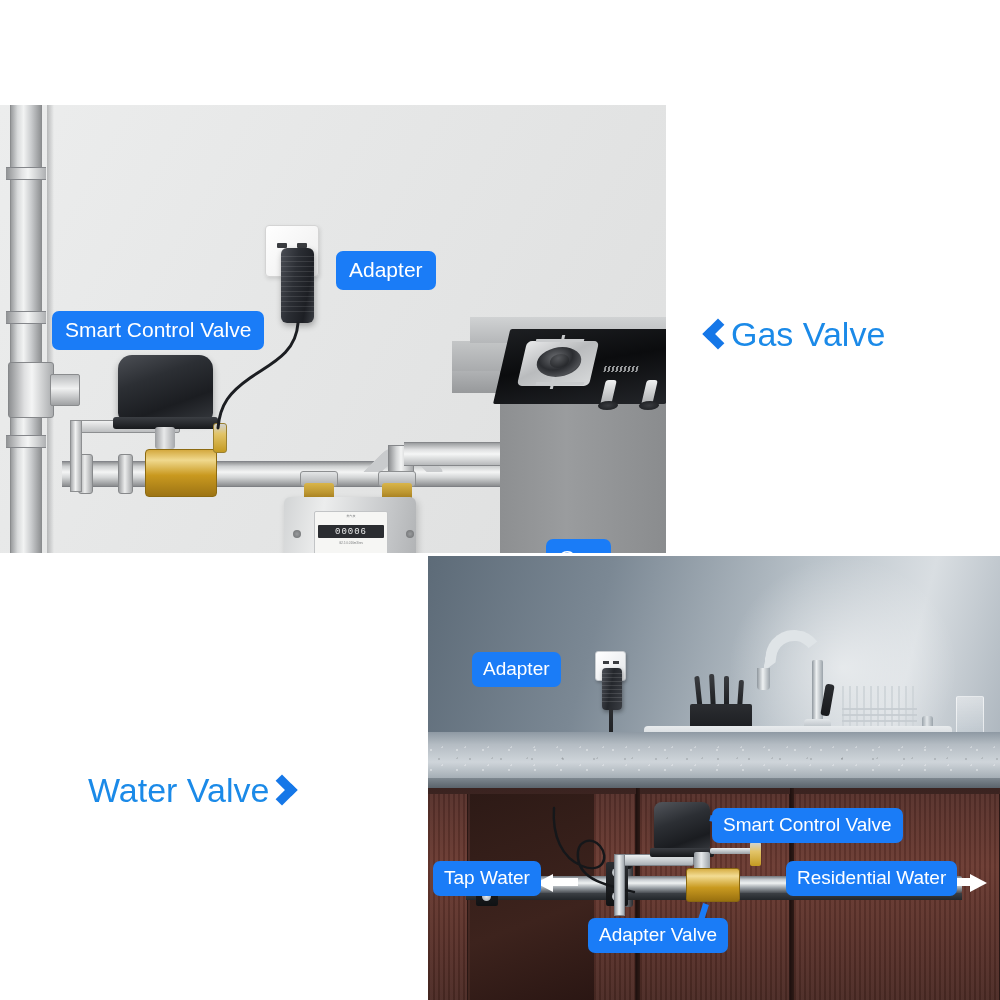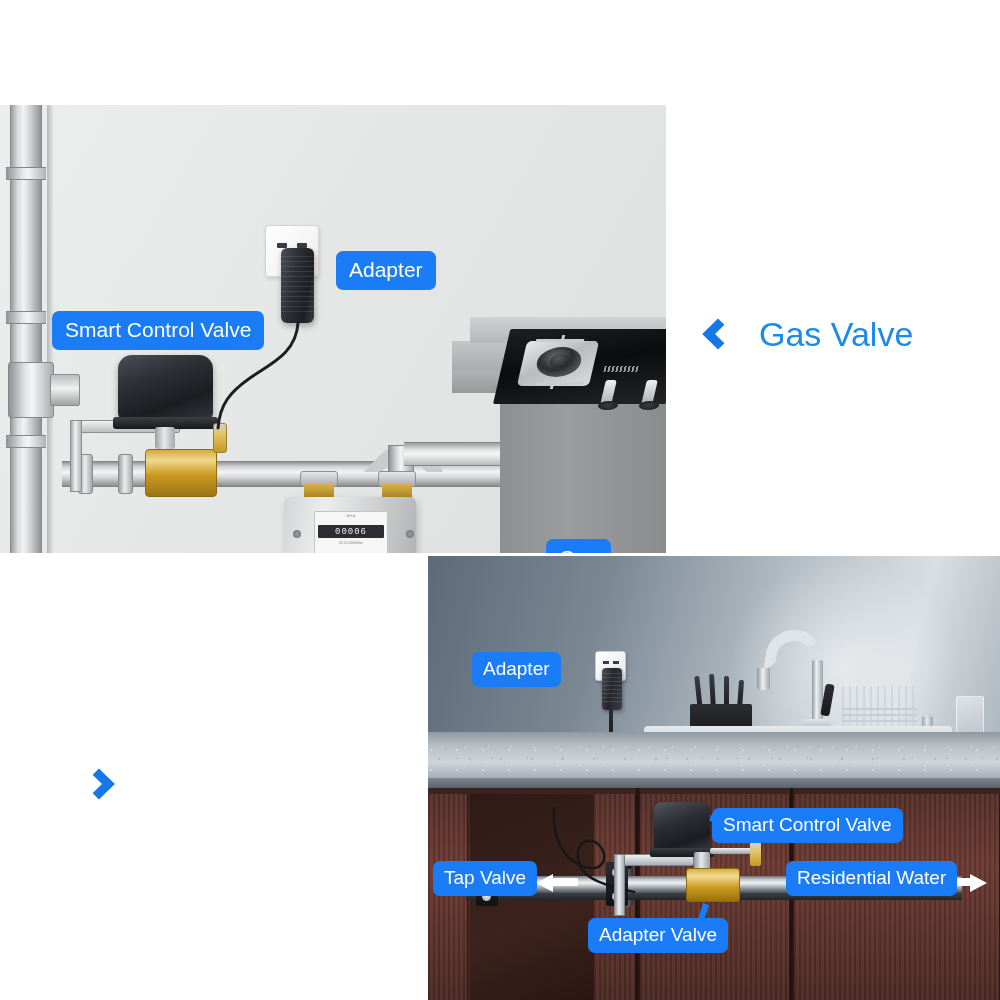--- a/index.html
+++ b/index.html
@@ -461,21 +461,21 @@
   .arrow-w {
     position:absolute; width:0; height:0;
   }
   .arrow-shaft {
     position:absolute; height:8px; background:#ffffff;
   }
 
   
   .dirlabel {
     position:absolute; color:#1b8ae8; font-size:34px; white-space:nowrap;
-    display:flex; align-items:center; gap:30px; line-height:1;
+    display:flex; align-items:center; gap:2px; line-height:1;
   }
   .chev {
     display:inline-block; width:22px; height:22px;
     border-top:9px solid #1577e8; border-right:9px solid #1577e8;
   }
   .chev.left { transform: rotate(-135deg); }
   .chev.right { transform: rotate(45deg); }
 </style>
 </head>
 <body>
@@ -639,27 +639,28 @@
          border-top:9px solid transparent; border-bottom:9px solid transparent; border-left:17px solid #ffffff;"></div>
 
     <svg style="position:absolute; left:0; top:0; width:572px; height:444px; pointer-events:none;">
       <path d="M288 270 L 296 268" stroke="#1a7cf7" stroke-width="5" fill="none"></path>
       <path d="M282 262 L 300 266" stroke="#1a7cf7" stroke-width="6" fill="none"></path>
       <path d="M278 348 L 268 380" stroke="#1a7cf7" stroke-width="6" fill="none"></path>
     </svg>
 
     <div class="pill small" style="left:44px; top:96px;">Adapter</div>
     <div class="pill small" style="left:284px; top:252px;">Smart Control Valve</div>
-    <div class="pill small" style="left:5px; top:305px;">Tap Valve</div>
+    <div class="pill small" style="left:5px; top:305px;">Tap Water</div>
     <div class="pill small" style="left:358px; top:305px;">Residential Water</div>
     <div class="pill small" style="left:160px; top:362px;">Adapter Valve</div>
   </div>
 
   <div class="dirlabel" style="left:707px; top:317px;">
     <span class="chev left"></span>
     <span>Gas Valve</span>
   </div>
 
   <div class="dirlabel" style="left:88px; top:773px;">
+    <span>Water Valve</span>
     <span class="chev right"></span>
   </div>
 
 </div>
 
 </body></html>

